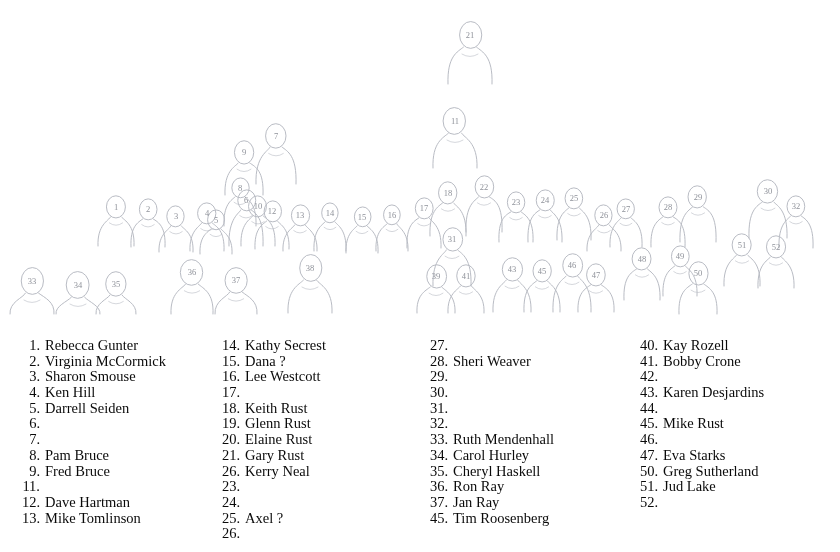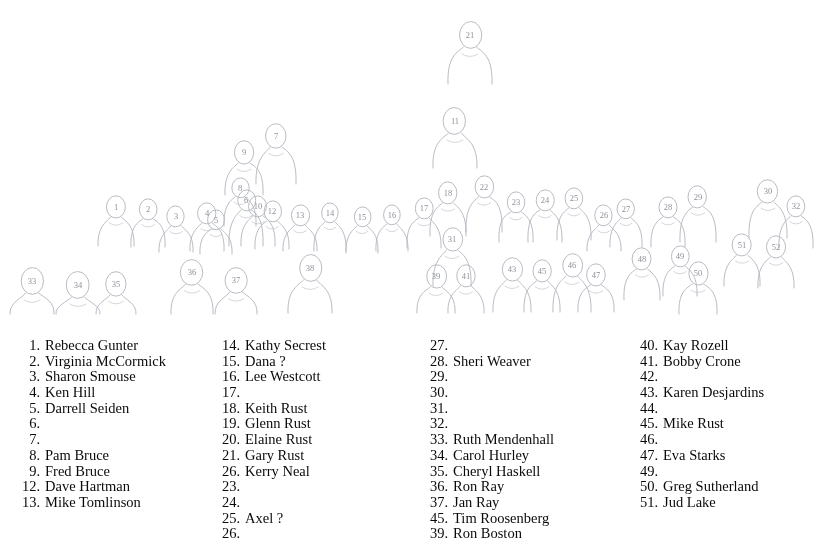--- a/index.html
+++ b/index.html
@@ -359,20 +359,21 @@
   <div class="legend-col c0">
     <div class="legend-entry"><span class="legend-num">1.</span><span class="legend-name">Rebecca Gunter</span></div>
     <div class="legend-entry"><span class="legend-num">2.</span><span class="legend-name">Virginia McCormick</span></div>
     <div class="legend-entry"><span class="legend-num">3.</span><span class="legend-name">Sharon Smouse</span></div>
     <div class="legend-entry"><span class="legend-num">4.</span><span class="legend-name">Ken Hill</span></div>
     <div class="legend-entry"><span class="legend-num">5.</span><span class="legend-name">Darrell Seiden</span></div>
     <div class="legend-entry"><span class="legend-num">6.</span><span class="legend-name"></span></div>
     <div class="legend-entry"><span class="legend-num">7.</span><span class="legend-name"></span></div>
     <div class="legend-entry"><span class="legend-num">8.</span><span class="legend-name">Pam Bruce</span></div>
     <div class="legend-entry"><span class="legend-num">9.</span><span class="legend-name">Fred Bruce</span></div>
+    <div class="legend-entry"><span class="legend-num">11.</span><span class="legend-name"></span></div>
     <div class="legend-entry"><span class="legend-num">12.</span><span class="legend-name">Dave Hartman</span></div>
     <div class="legend-entry"><span class="legend-num">13.</span><span class="legend-name">Mike Tomlinson</span></div>
   </div>
 
   <div class="legend-col c1">
     <div class="legend-entry"><span class="legend-num">14.</span><span class="legend-name">Kathy Secrest</span></div>
     <div class="legend-entry"><span class="legend-num">15.</span><span class="legend-name">Dana ?</span></div>
     <div class="legend-entry"><span class="legend-num">16.</span><span class="legend-name">Lee Westcott</span></div>
     <div class="legend-entry"><span class="legend-num">17.</span><span class="legend-name"></span></div>
     <div class="legend-entry"><span class="legend-num">18.</span><span class="legend-name">Keith Rust</span></div>
@@ -392,30 +393,29 @@
     <div class="legend-entry"><span class="legend-num">29.</span><span class="legend-name"></span></div>
     <div class="legend-entry"><span class="legend-num">30.</span><span class="legend-name"></span></div>
     <div class="legend-entry"><span class="legend-num">31.</span><span class="legend-name"></span></div>
     <div class="legend-entry"><span class="legend-num">32.</span><span class="legend-name"></span></div>
     <div class="legend-entry"><span class="legend-num">33.</span><span class="legend-name">Ruth Mendenhall</span></div>
     <div class="legend-entry"><span class="legend-num">34.</span><span class="legend-name">Carol Hurley</span></div>
     <div class="legend-entry"><span class="legend-num">35.</span><span class="legend-name">Cheryl Haskell</span></div>
     <div class="legend-entry"><span class="legend-num">36.</span><span class="legend-name">Ron Ray</span></div>
     <div class="legend-entry"><span class="legend-num">37.</span><span class="legend-name">Jan Ray</span></div>
     <div class="legend-entry"><span class="legend-num">45.</span><span class="legend-name">Tim Roosenberg</span></div>
-    <div class="legend-entry"><span class="legend-num">39.</span><span class="legend-name">Ron Boston</span></div>
   </div>
 
   <div class="legend-col c3">
     <div class="legend-entry"><span class="legend-num">40.</span><span class="legend-name">Kay Rozell</span></div>
     <div class="legend-entry"><span class="legend-num">41.</span><span class="legend-name">Bobby Crone</span></div>
     <div class="legend-entry"><span class="legend-num">42.</span><span class="legend-name"></span></div>
     <div class="legend-entry"><span class="legend-num">43.</span><span class="legend-name">Karen Desjardins</span></div>
     <div class="legend-entry"><span class="legend-num">44.</span><span class="legend-name"></span></div>
     <div class="legend-entry"><span class="legend-num">45.</span><span class="legend-name">Mike Rust</span></div>
     <div class="legend-entry"><span class="legend-num">46.</span><span class="legend-name"></span></div>
     <div class="legend-entry"><span class="legend-num">47.</span><span class="legend-name">Eva Starks</span></div>
-    <div class="legend-entry"><span class="legend-num">49.</span><span class="legend-name"></span></div>
     <div class="legend-entry"><span class="legend-num">50.</span><span class="legend-name">Greg Sutherland</span></div>
     <div class="legend-entry"><span class="legend-num">51.</span><span class="legend-name">Jud Lake</span></div>
+    <div class="legend-entry"><span class="legend-num">52.</span><span class="legend-name"></span></div>
   </div>
 
 </div>
 
 </body></html>

